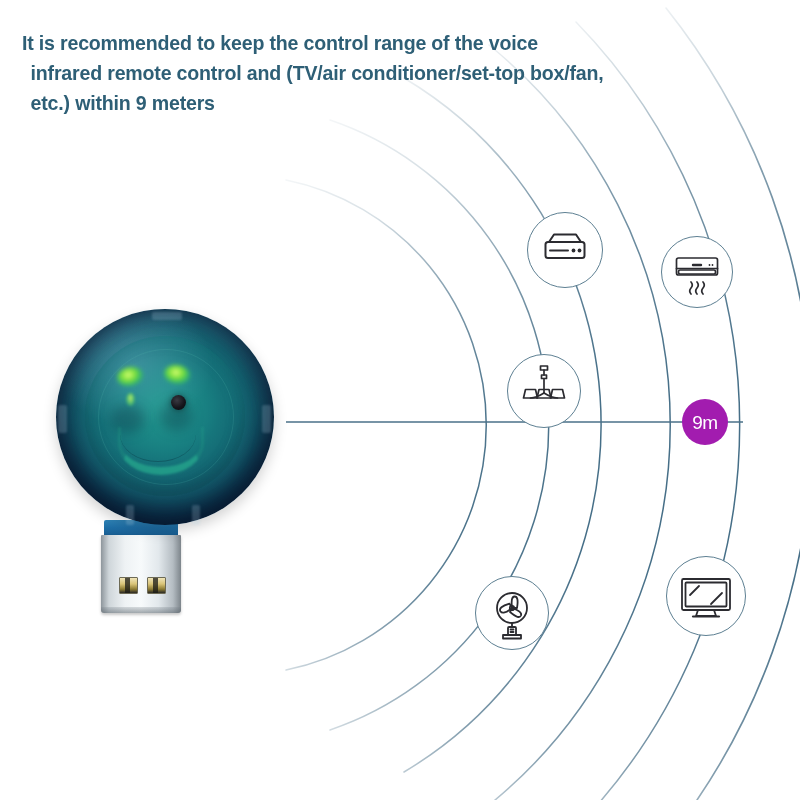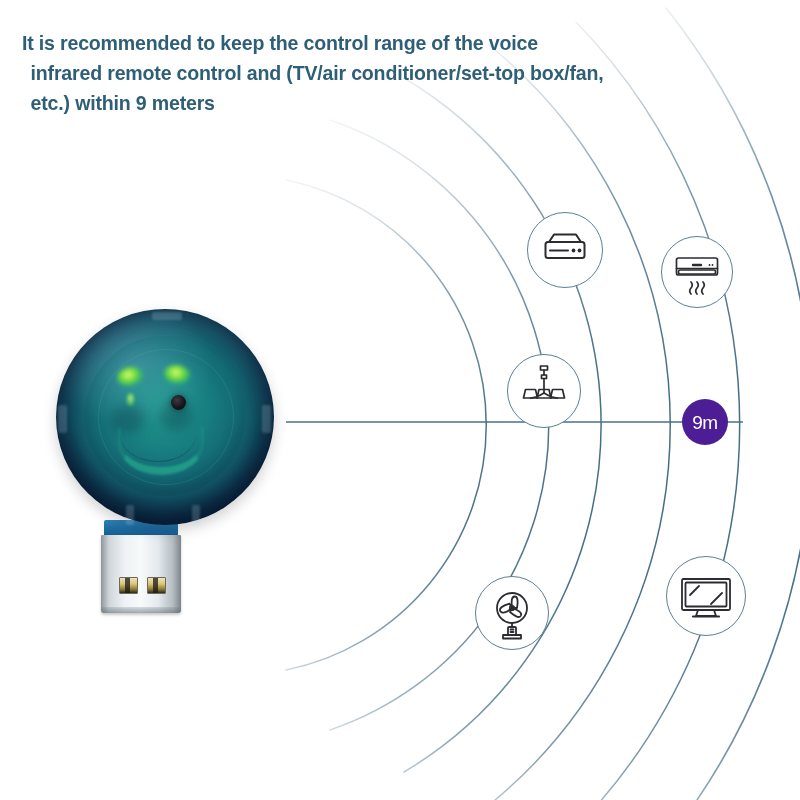--- a/index.html
+++ b/index.html
@@ -210,21 +210,21 @@
   .icon-bubble svg { display:block; }
 
   
   #badge-9m {
     position: absolute;
     left: 682px;
     top: 399px;
     width: 46px;
     height: 46px;
     border-radius: 50%;
-    background: #4c1d95;
+    background: #a21caf;
     z-index: 35;
     display: flex;
     align-items: center;
     justify-content: center;
   }
   #badge-9m span {
     color: #ffffff;
     font-family: "Liberation Sans", sans-serif;
     font-size: 19px;
     font-weight: normal;

